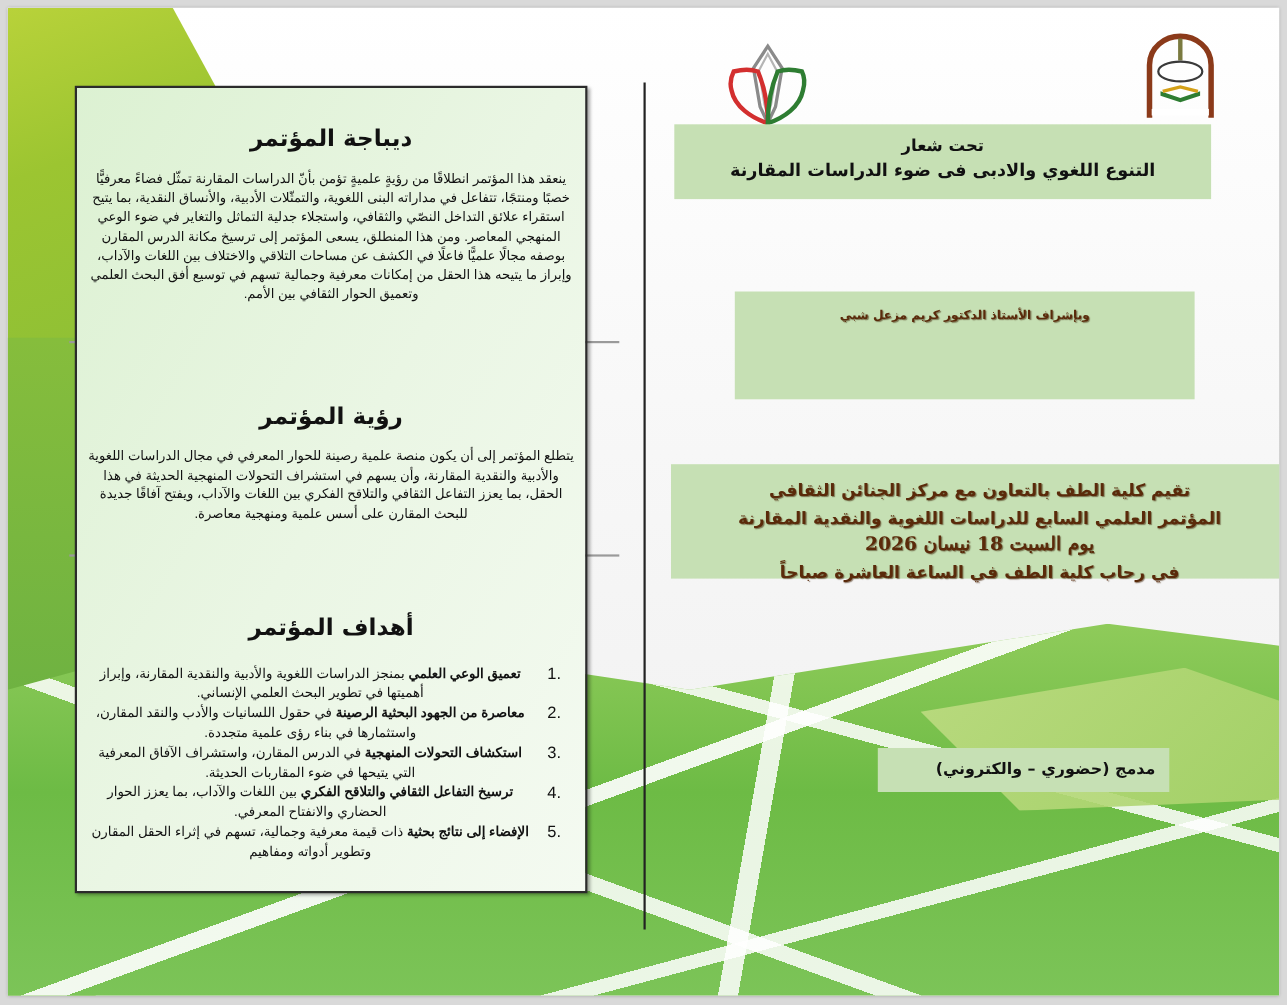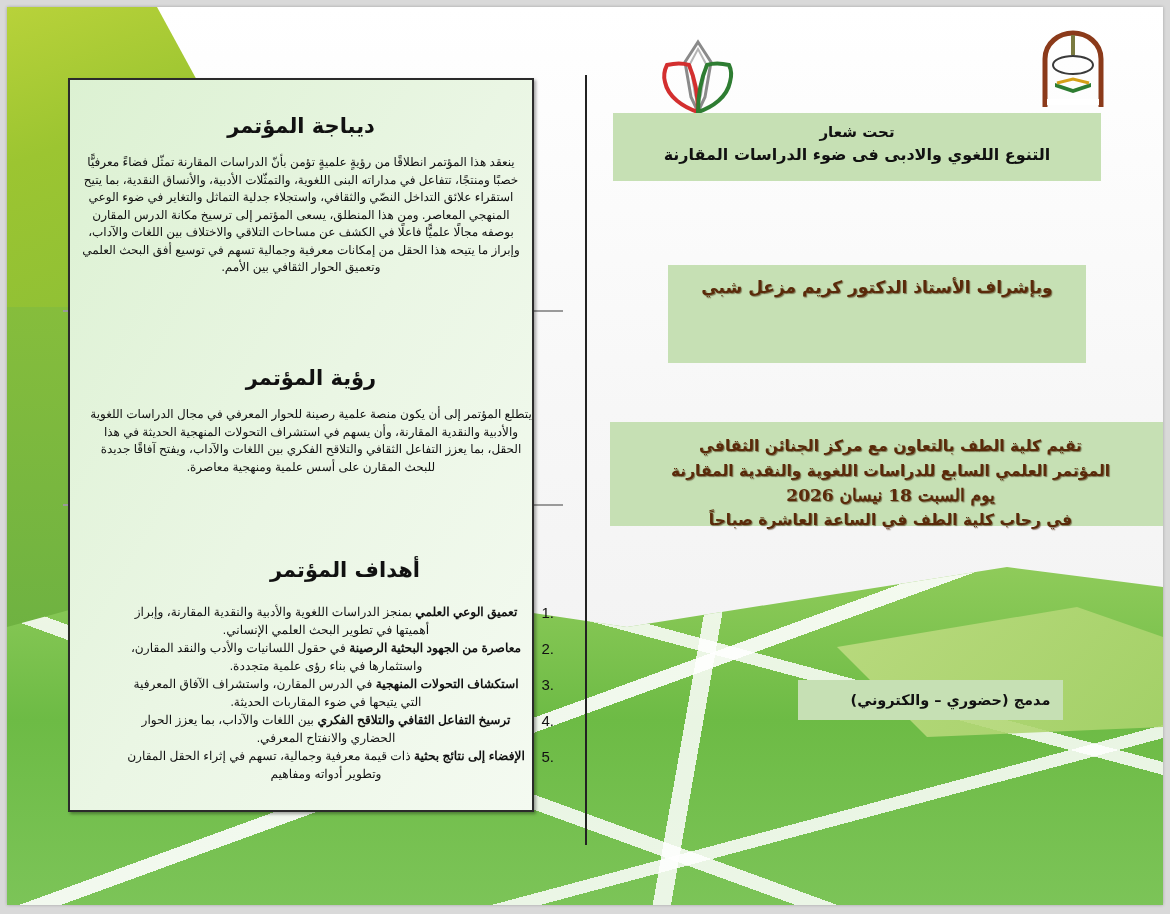--- a/index.html
+++ b/index.html
@@ -55,23 +55,23 @@
   .section h2 {
     margin:0; font-size:21px; font-weight:bold;
     font-family:"DejaVu Sans", sans-serif;
   }
   .section p {
     margin:0; font-size:12px; line-height:17.5px; padding:0 10px;
     font-family:"Liberation Sans", sans-serif;
   }
   .sec-preamble { top:10px; }
   .sec-preamble h2 { margin-bottom:16px; }
-  .sec-vision { top:262px;padding-left:10px; }
+  .sec-vision { top:262px; }
   .sec-vision h2 { margin-bottom:16px; }
-  .sec-goals { top:454px;padding-left:44px; }
+  .sec-goals { top:454px; }
   .sec-goals h2 { margin-bottom:22px; }
   .goals-list { list-style:none; margin:0; padding:0 22px 0 12px; text-align:center; }
   .goals-list li {
     font-size:12.2px; line-height:17.5px; position:relative; padding-right:28px;
     font-family:"Liberation Sans", sans-serif; margin-bottom:1px;
   }
   .goals-list li .num {
     position:absolute; right:0; top:0; font-size:15px; direction:ltr;
   }
   .goals-list li b { font-weight:bold; }
@@ -92,21 +92,21 @@
   .green-box {
     position:absolute; background:#c6e0b4; direction:rtl; text-align:center;
     font-weight:bold;
   }
   .slogan-box { left:606px; top:106px; width:488px; height:68px; color:#111; }
   .slogan-box .l1 { font-size:15px; margin-top:8px; line-height:22px; }
   .slogan-box .l2 { font-size:16px; line-height:24px; }
 
   .supervision-box { left:661px; top:258px; width:418px; height:98px; color:#5a2a0a; }
   .supervision-box div {
-    font-size:17px; line-height:28px;
+    font-size:11px; line-height:28px;
     text-shadow:1px 1px 1px rgba(60,30,0,0.55);
   }
   .supervision-box .l1 { margin-top:8px; }
 
   .event-box { left:603px; top:415px; width:561px; height:104px; color:#5a2a0a; }
   .event-box div {
     font-size:15.5px; line-height:24.5px;
     text-shadow:1px 1px 1px rgba(60,30,0,0.55);
   }
   .event-box .l1 { margin-top:12px; }

